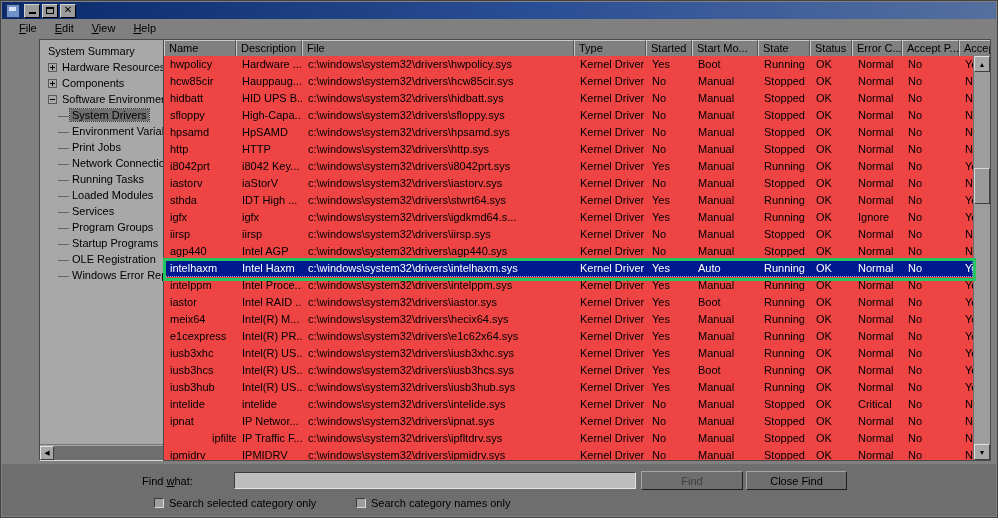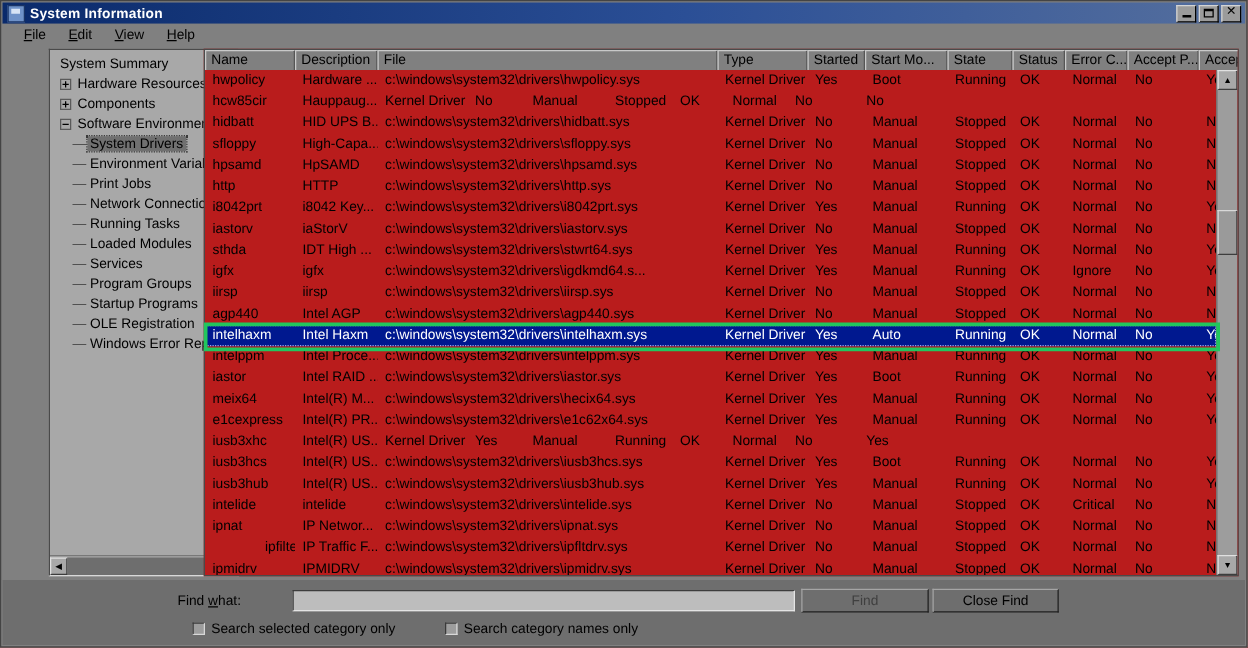--- a/index.html
+++ b/index.html
@@ -45,21 +45,21 @@
   .expander.plus:after{content:"";position:absolute;left:3px;top:1px;width:1px;height:5px;background:#000;}
   .leafdash{width:12px;flex:none;color:#4a4a4a;font-size:11px;text-align:left;}
   .tlabel{padding:0 2px;}
   .tnode.selected .tlabel{background:#707070;color:#000;outline:1px dotted #3a3a3a;}
   .hscroll{position:absolute;left:0;right:0;bottom:0;height:16px;background:#a8a8a8;border-top:1px solid #787878;display:flex;align-items:center;box-sizing:border-box;}
   .hs-btn{width:14px;height:14px;background:#a8a8a8;border:1px solid #3d3d3d;border-top-color:#e0e0e0;border-left-color:#e0e0e0;
     display:flex;align-items:center;justify-content:center;font-size:7px;box-sizing:border-box;flex:none;}
   .hs-track{flex:1;height:14px;background:#6e6e6e;}
 
   
-  .list-pane{position:absolute;left:162px;top:38px;right:6px;height:422px;background:#b91c1c;
+  .list-pane{position:absolute;left:162px;top:38px;right:6px;height:422px;background:#ef4444;
     border:1px solid #4a4a4a;box-sizing:border-box;overflow:hidden;}
   .hdr{display:flex;height:16px;background:#808080;border-bottom:1px solid #5a5a5a;box-sizing:border-box;}
   .hdr .cell{
     background:#808080;border-right:1px solid #555;border-top:1px solid #c9c9c9;border-left:1px solid #c9c9c9;
     box-sizing:border-box;padding:1px 0 0 4px;font-size:11px;color:#000;overflow:hidden;white-space:nowrap;height:16px;}
   .rows{position:absolute;left:0;top:16px;right:17px;bottom:0;overflow:hidden;}
   .row{display:flex;height:17px;align-items:center;box-sizing:border-box;}
   .row .cell{padding-left:6px;box-sizing:border-box;overflow:hidden;white-space:nowrap;font-size:11px;height:17px;line-height:17px;}
   .row.selected{background:#00188f;color:#fff;outline:1px dotted #9aa8e0;outline-offset:-1px;}
   .vscroll{position:absolute;right:0;top:16px;bottom:0;width:17px;background:#9d9d9d;border-left:1px solid #6e6e6e;box-sizing:border-box;}
@@ -85,21 +85,20 @@
   .fb-c1{left:152px;top:33px;}
   .fb-c2{left:354px;top:33px;}
 </style>
 </head>
 <body>
 
 <div class="window">
 
   <div class="titlebar">
     <div class="title-icon"></div>
-    <div class="title-text">System Information</div>
     <div class="title-btns">
       <div class="tbtn">
           <span class="g min-g"></span>
         </div>
       <div class="tbtn">
           <span class="g max-g"></span>
         </div>
       <div class="tbtn">
           <span class="g cls-g">✕</span>
         </div>
@@ -225,20 +224,21 @@
           <div class="cell" style="width: 66px; flex: 0 0 66px;">Boot</div>
           <div class="cell" style="width: 52px; flex: 0 0 52px;">Running</div>
           <div class="cell" style="width: 42px; flex: 0 0 42px;">OK</div>
           <div class="cell" style="width: 50px; flex: 0 0 50px;">Normal</div>
           <div class="cell" style="width: 57px; flex: 0 0 57px;">No</div>
           <div class="cell" style="width: 57px; flex: 0 0 57px;">Yes</div>
         </div>
         <div class="row">
           <div class="cell" style="width: 72px; flex: 0 0 72px;">hcw85cir</div>
           <div class="cell" style="width: 66px; flex: 0 0 66px;">Hauppaug...</div>
+          <div class="cell" style="width: 272px; flex: 0 0 272px;">c:\windows\system32\drivers\hcw85cir.sys</div>
           <div class="cell" style="width: 72px; flex: 0 0 72px;">Kernel Driver</div>
           <div class="cell" style="width: 46px; flex: 0 0 46px;">No</div>
           <div class="cell" style="width: 66px; flex: 0 0 66px;">Manual</div>
           <div class="cell" style="width: 52px; flex: 0 0 52px;">Stopped</div>
           <div class="cell" style="width: 42px; flex: 0 0 42px;">OK</div>
           <div class="cell" style="width: 50px; flex: 0 0 50px;">Normal</div>
           <div class="cell" style="width: 57px; flex: 0 0 57px;">No</div>
           <div class="cell" style="width: 57px; flex: 0 0 57px;">No</div>
         </div>
         <div class="row">
@@ -432,20 +432,21 @@
           <div class="cell" style="width: 66px; flex: 0 0 66px;">Manual</div>
           <div class="cell" style="width: 52px; flex: 0 0 52px;">Running</div>
           <div class="cell" style="width: 42px; flex: 0 0 42px;">OK</div>
           <div class="cell" style="width: 50px; flex: 0 0 50px;">Normal</div>
           <div class="cell" style="width: 57px; flex: 0 0 57px;">No</div>
           <div class="cell" style="width: 57px; flex: 0 0 57px;">Yes</div>
         </div>
         <div class="row">
           <div class="cell" style="width: 72px; flex: 0 0 72px;">iusb3xhc</div>
           <div class="cell" style="width: 66px; flex: 0 0 66px;">Intel(R) US...</div>
+          <div class="cell" style="width: 272px; flex: 0 0 272px;">c:\windows\system32\drivers\iusb3xhc.sys</div>
           <div class="cell" style="width: 72px; flex: 0 0 72px;">Kernel Driver</div>
           <div class="cell" style="width: 46px; flex: 0 0 46px;">Yes</div>
           <div class="cell" style="width: 66px; flex: 0 0 66px;">Manual</div>
           <div class="cell" style="width: 52px; flex: 0 0 52px;">Running</div>
           <div class="cell" style="width: 42px; flex: 0 0 42px;">OK</div>
           <div class="cell" style="width: 50px; flex: 0 0 50px;">Normal</div>
           <div class="cell" style="width: 57px; flex: 0 0 57px;">No</div>
           <div class="cell" style="width: 57px; flex: 0 0 57px;">Yes</div>
         </div>
         <div class="row">

